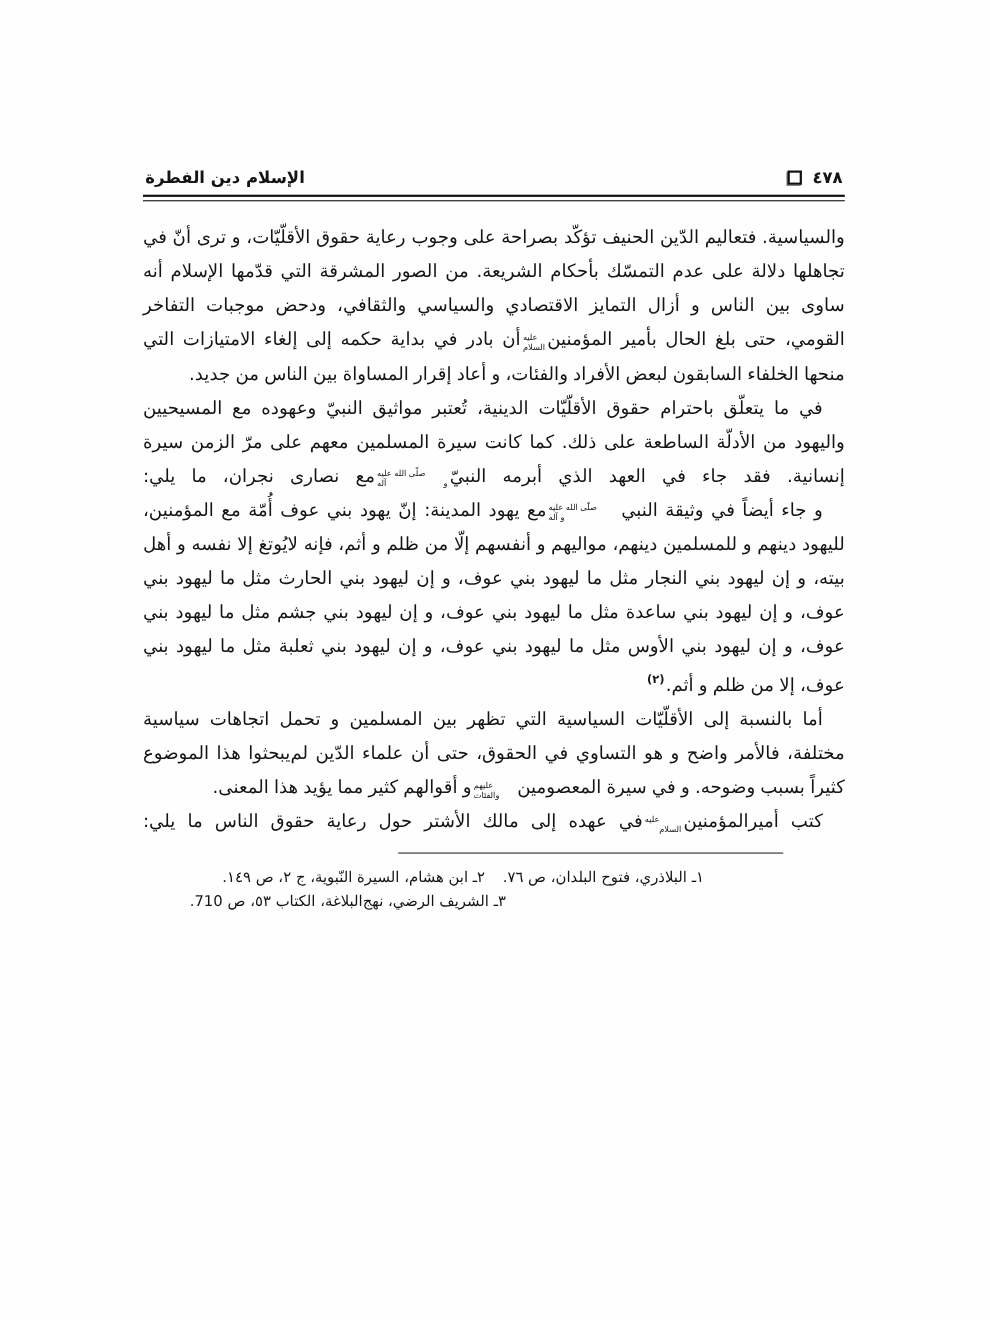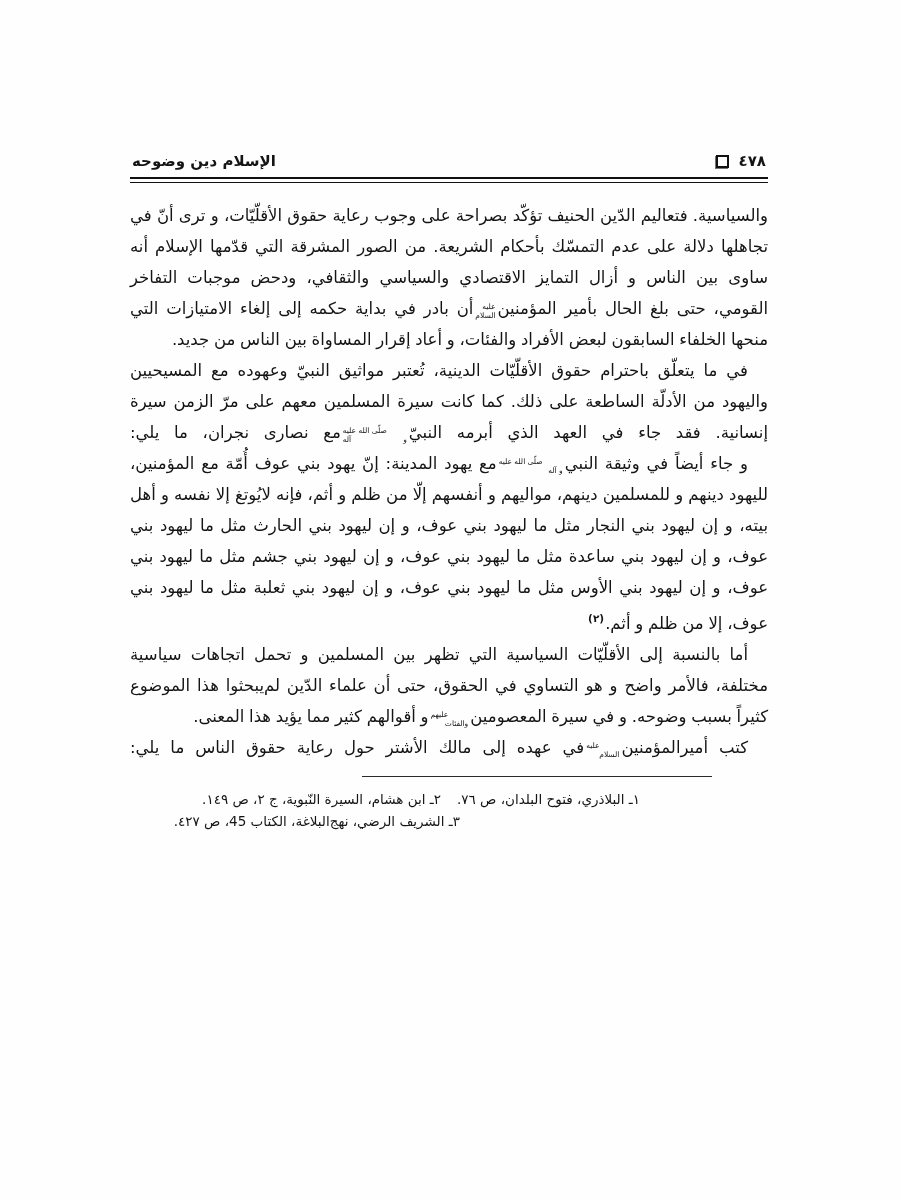--- a/index.html
+++ b/index.html
@@ -72,21 +72,21 @@
   .fn-marker {
     font-size: 10.5px;
     font-weight: bold;
     vertical-align: 7px;
     margin-right: 1px;
   }
   .honorific {
     display: inline-block;
     font-size: 7.5px;
     line-height: 1.15;
-    text-align: right;
+    text-align: left;
     white-space: pre-line;
     vertical-align: -4px;
     margin: 0 2px;
     word-spacing: 0;
   }
   
   .footnotes {
     margin-top: 13px;
     font-size: 13.5px;
   }
@@ -110,21 +110,21 @@
 <body>
 
 <div class="page">
   <div class="content">
 
     <header class="page-header">
       <div class="page-num-group">
         <span class="pagenum">٤٧٨</span>
         <span class="sq"></span>
       </div>
-      <div class="book-title">الإسلام دين وضوحه</div>
+      <div class="book-title">الإسلام دين الفطرة</div>
     </header>
     <div class="header-rule"></div>
 
     <main class="body-text">
 
       <p class="para">
         <span>والسياسية. فتعاليم الدّين الحنيف تؤكّد بصراحة على وجوب رعاية حقوق الأقلّيّات، و ترى أنّ في تجاهلها دلالة على عدم التمسّك بأحكام الشريعة. من الصور المشرقة التي قدّمها الإسلام أنه ساوى بين الناس و أزال التمايز الاقتصادي والسياسي والثقافي، ودحض موجبات التفاخر القومي، حتى بلغ الحال بأمير المؤمنين</span><span class="honorific">عليه
 السلام</span><span>أن بادر في بداية حكمه إلى إلغاء الامتيازات التي منحها الخلفاء السابقون لبعض الأفراد والفئات، و أعاد إقرار المساواة بين الناس من جديد.</span>
       </p>
 
@@ -153,18 +153,18 @@
     </main>
 
     <div class="footnotes">
       <div class="fn-sep"></div>
       <div class="fn-row">
         <span class="fn-item">١ـ البلاذري، فتوح البلدان، ص ٧٦.</span>
         <span class="fn-gap"></span>
         <span class="fn-item">٢ـ ابن هشام، السيرة النّبوية، ج ٢، ص ١٤٩.</span>
       </div>
       <div class="fn-row2">
-        <span class="fn-item">٣ـ الشريف الرضي، نهج‌البلاغة، الكتاب 45، ص ٤٢٧.</span>
+        <span class="fn-item">٣ـ الشريف الرضي، نهج‌البلاغة، الكتاب ٥٣، ص 710.</span>
       </div>
     </div>
 
   </div>
 </div>
 
 </body></html>

